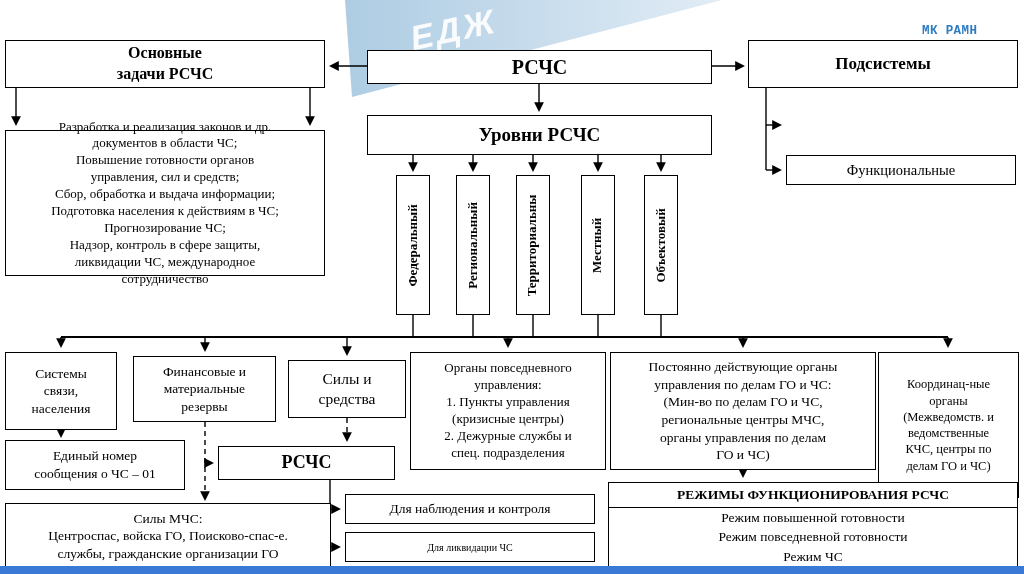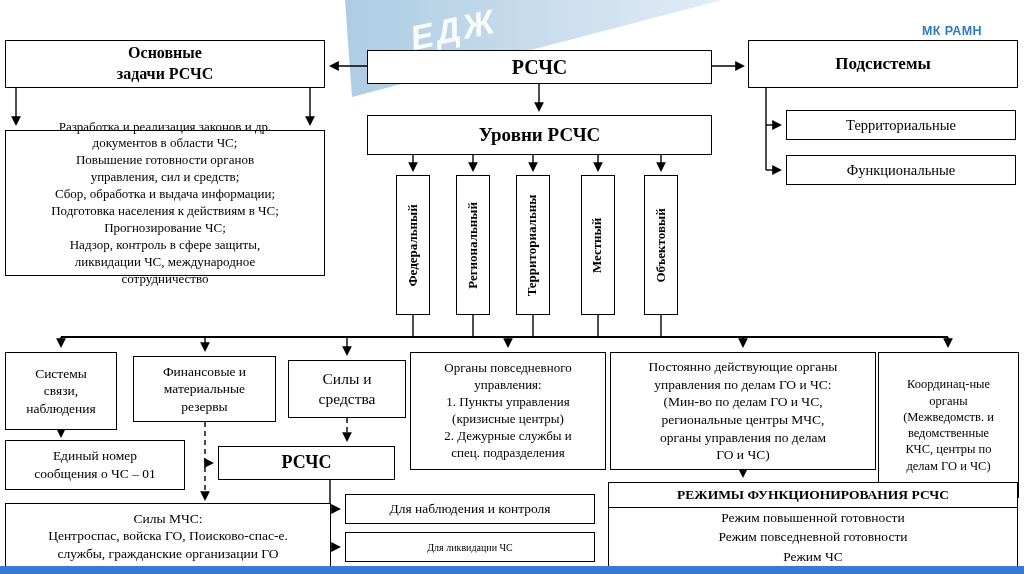--- a/index.html
+++ b/index.html
@@ -4,21 +4,21 @@
 <style>
   html,body{margin:0;padding:0;background:#fff;}
   .stage{position:relative;width:1024px;height:574px;background:#fff;overflow:hidden;
          font-family:"Liberation Serif",serif;color:#000;}
   svg.lines{position:absolute;left:0;top:0;z-index:1;}
   .box{position:absolute;z-index:2;box-sizing:border-box;background:#fff;border:1.5px solid #000;
        display:flex;align-items:center;justify-content:center;text-align:center;
        white-space:pre-line;line-height:1.3;padding:2px;}
   .b{font-weight:bold;}
   .vbox span{transform:rotate(-90deg);white-space:nowrap;font-weight:bold;font-size:13px;}
-  .corner{position:absolute;z-index:3;left:922px;top:24px;font-family:Liberation Sans, sans-serif;
+  .corner{position:absolute;z-index:3;left:922px;top:24px;font-family:Liberation Mono, monospace;
           font-weight:bold;font-size:12.5px;color:#2d7cc1;letter-spacing:.4px;}
   .bottombar{position:absolute;z-index:3;left:0;bottom:0;width:1024px;height:8px;background:#3a7ad6;}
   .regimes{padding:0;flex-direction:column;align-items:stretch;justify-content:flex-start;}
   .regimes .rt{font-weight:bold;border-bottom:1.5px solid #000;padding:3px 2px;}
   .regimes .ri{padding:1px 2px;}
 </style>
 </head>
 <body>
 
 <div class="stage">
@@ -74,21 +74,20 @@
       <path d="M205 422 V499" stroke-dasharray="5 4" marker-end="url(#ah)"></path>
       <path d="M205 463 H212" stroke-dasharray="4 3" marker-end="url(#ah)"></path>
       <path d="M347 418 V440" stroke-dasharray="5 4" marker-end="url(#ah)"></path>
     </g>
   </svg>
 
   <div class="box b" style="left:5px;top:40px;width:320px;height:48px;font-size:16px;">Основные
 задачи РСЧС</div>
   <div class="box b" style="left:367px;top:50px;width:345px;height:34px;font-size:20px;">РСЧС</div>
   <div class="box b" style="left:748px;top:40px;width:270px;height:48px;font-size:17px;">Подсистемы</div>
-  <div class="box" style="left:786px;top:110px;width:230px;height:30px;font-size:14.5px;">Территориальные</div>
   <div class="box" style="left:786px;top:155px;width:230px;height:30px;font-size:14.5px;">Функциональные</div>
   <div class="box b" style="left:367px;top:115px;width:345px;height:40px;font-size:19px;">Уровни РСЧС</div>
 
   <div class="box vbox" style="left:396px;top:175px;width:34px;height:140px;">
     <span>Федеральный</span></div>
   <div class="box vbox" style="left:456px;top:175px;width:34px;height:140px;">
     <span>Региональный</span></div>
   <div class="box vbox" style="left:516px;top:175px;width:34px;height:140px;">
     <span>Территориальны</span></div>
   <div class="box vbox" style="left:581px;top:175px;width:34px;height:140px;">
@@ -102,21 +101,21 @@
 управления, сил и средств;
 Сбор, обработка и выдача информации;
 Подготовка населения к действиям в ЧС;
 Прогнозирование ЧС;
 Надзор, контроль в сфере защиты,
 ликвидации ЧС, международное
 сотрудничество</div>
 
   <div class="box" style="left:5px;top:352px;width:112px;height:78px;font-size:13.5px;">Системы
 связи,
-наблюдения</div>
+населения</div>
   <div class="box" style="left:133px;top:356px;width:143px;height:66px;font-size:13.5px;">Финансовые и
 материальные
 резервы</div>
   <div class="box" style="left:288px;top:360px;width:118px;height:58px;font-size:15.5px;">Силы и
 средства</div>
   <div class="box" style="left:410px;top:352px;width:196px;height:118px;font-size:13px;">Органы повседневного
 управления:
 1. Пункты управления
 (кризисные центры)
 2. Дежурные службы и

